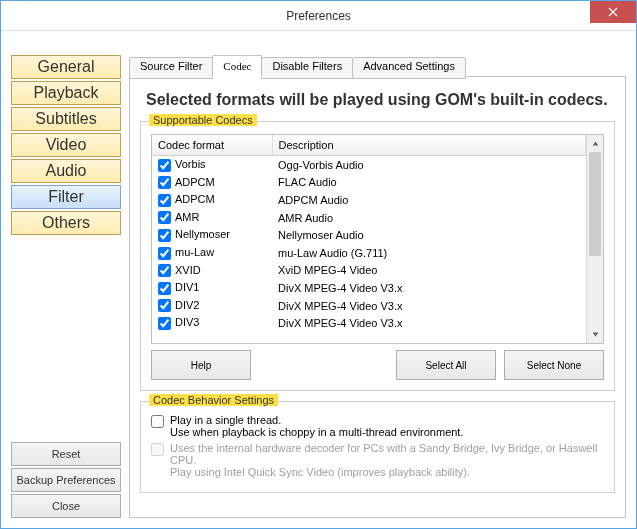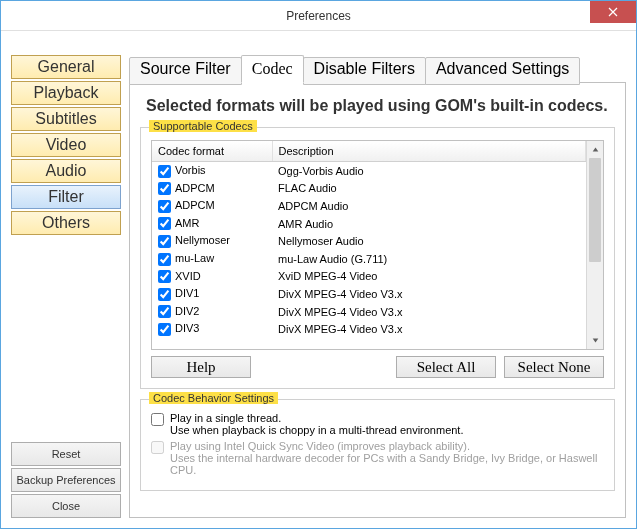--- a/index.html
+++ b/index.html
@@ -53,21 +53,21 @@
   font-size: 11px;
 }
 
 .main { flex: 1; display: flex; flex-direction: column; }
 
 .tabs { display: flex; position: relative; z-index: 2; }
 .tab {
   padding: 4px 10px; border: 1px solid #c0c0c0;
   background: #fff; margin-right: -1px;
   border-top-left-radius: 2px; border-top-right-radius: 2px;
-  font-size: 16px; cursor: pointer;
+  font-size: 11px; cursor: pointer;
   position: relative;
 }
 .tab.active { border-bottom: 1px solid #fff; background: #fff; z-index: 3; font-family: Liberation Serif, serif; }
 .tab:not(.active) { background: #f6f6f6; top: 2px; padding-top: 2px; padding-bottom: 2px; }
 
 .tab-content {
   border: 1px solid #c0c0c0;
   margin-top: -1px; padding: 10px 10px 8px 10px;
   flex: 1; display: flex; flex-direction: column;
   overflow: hidden;
@@ -108,25 +108,25 @@
   display: flex; flex-direction: column;
 }
 .sb-btn { height: 17px; display:flex; align-items:center; justify-content:center; background:#f0f0f0; }
 .sb-btn svg { width:7px; height:7px; fill:#606060; }
 .sb-track { flex:1; position: relative; }
 .sb-thumb { position:absolute; left:2px; right:2px; top:0; height:60%; background:#cdcdcd; border-radius:1px; }
 
 .btn-row { display: flex; gap: 8px; margin-top: 6px; }
 .btn-row .spacer { flex: 1; }
 .std-btn {
-  height: 22px; min-width: 100px;
+  height: 30px; min-width: 100px;
   border: 1px solid #adadad;
   background: linear-gradient(#f5f5f5, #e8e8e8);
-  font-size: 15px; cursor: pointer;
-  display: flex; align-items: center; justify-content: center; font-family: Liberation Serif, serif;
+  font-size: 10px; cursor: pointer;
+  display: flex; align-items: center; justify-content: center;
 }
 
 .behavior-row { display: flex; align-items: flex-start; gap: 6px; margin-bottom: 4px; font-size: 11px; }
 .behavior-row input { margin-top: 1px; }
 .behavior-row.disabled { color: #a0a0a0; }
 </style>
 </head>
 <body>
 
 <div class="window">
@@ -254,22 +254,22 @@
           <div class="behavior-row">
             <input type="checkbox" style="">
             <div>
               <div>Play in a single thread.</div>
               <div>Use when playback is choppy in a multi-thread environment.</div>
             </div>
           </div>
           <div class="behavior-row disabled">
             <input type="checkbox" disabled="" style="">
             <div>
+              <div>Uses the internal hardware decoder for PCs with a Sandy Bridge, Ivy Bridge, or Haswell CPU.</div>
               <div>Play using Intel Quick Sync Video (improves playback ability).</div>
-              <div>Uses the internal hardware decoder for PCs with a Sandy Bridge, Ivy Bridge, or Haswell CPU.</div>
             </div>
           </div>
         </div>
 
       </div>
     </div>
   </div>
 </div>
 
 </body></html>

